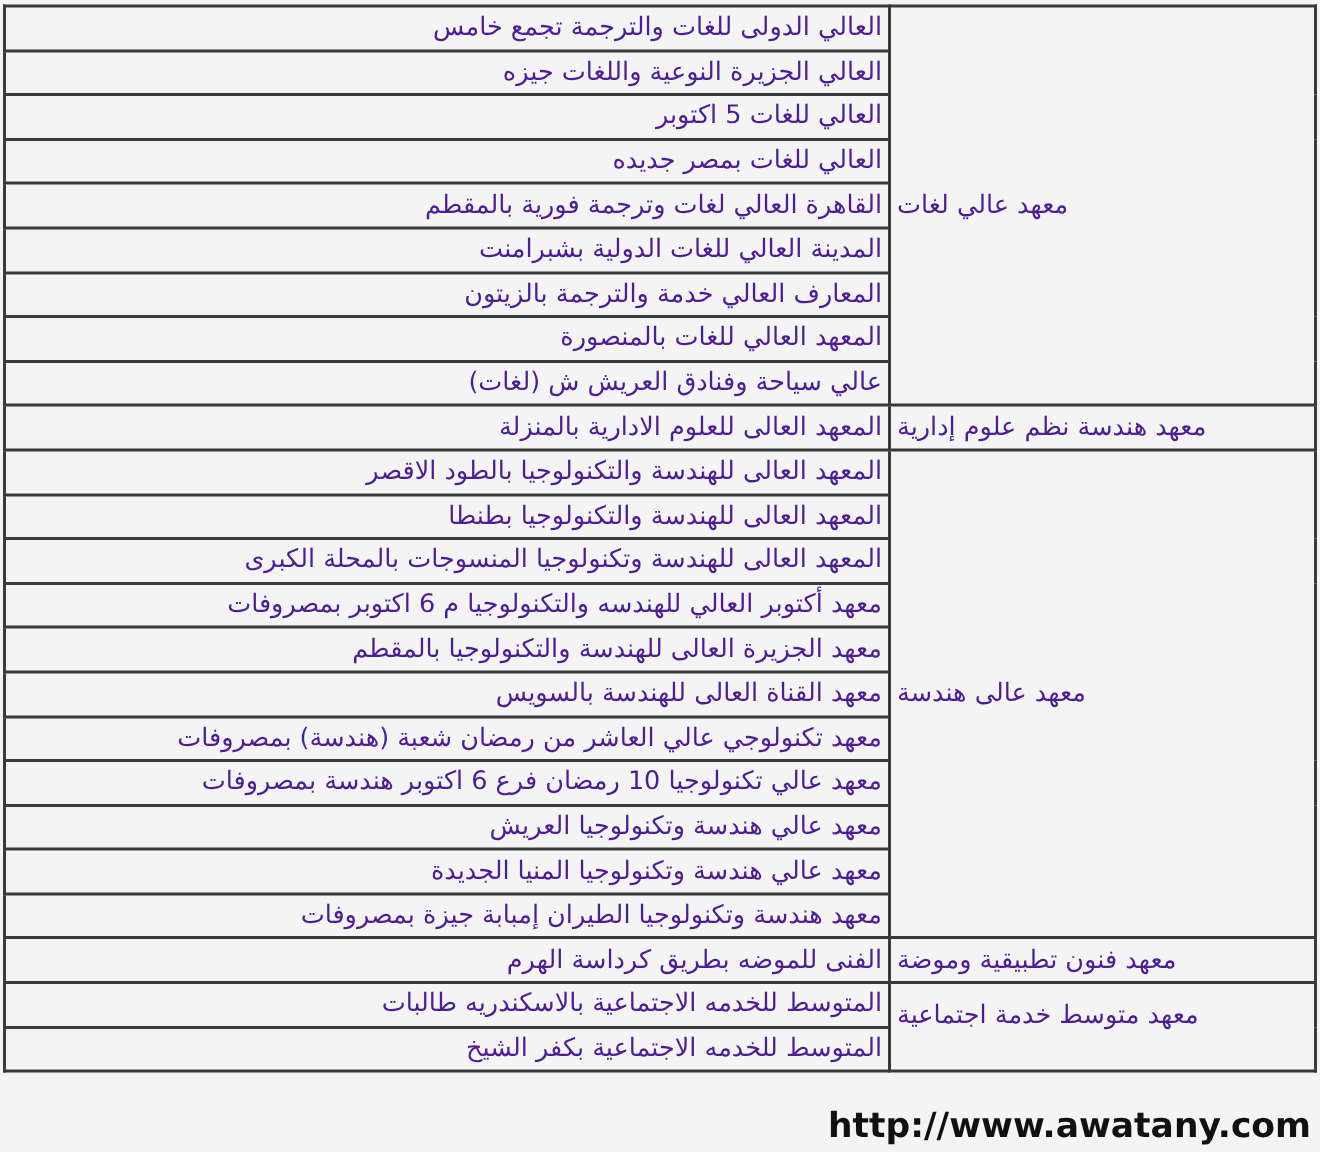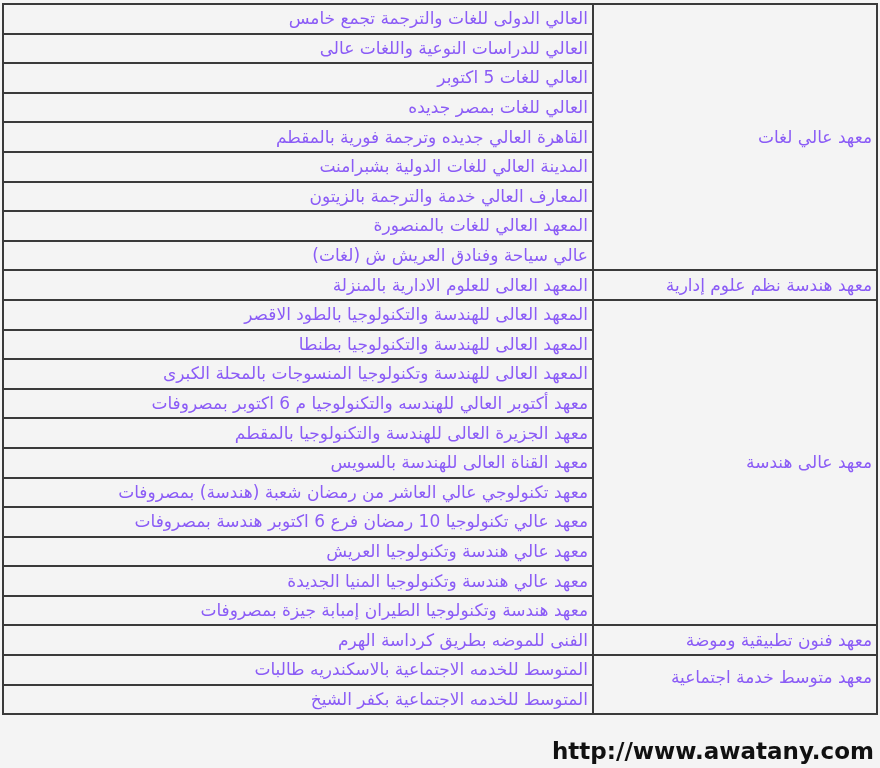--- a/index.html
+++ b/index.html
@@ -15,28 +15,28 @@
     border-collapse: collapse;
     direction: rtl;
     table-layout: fixed;
     background: #f4f4f4;
   }
   table.inst td {
     border: 2px solid #3a3a3a;
     height: 27.6px;
     padding: 0 4px 0 4px;
     font-size: 17px;
-    color: #8b5cf6;
+    color: #4c1d95;
     white-space: nowrap;
     overflow: hidden;
     line-height: 27px;
   }
   td.cat {
     width: 274px;
-    text-align: right;
+    text-align: left;
     font-size: 16px;
     border-right: 3px solid #3a3a3a;
   }
   td.name { text-align: right; }
   td.cat.social { vertical-align: middle; padding-bottom: 15px; }
   .watermark {
     position: absolute; right: 6px; bottom: 4px;
     font-family: "DejaVu Sans", sans-serif;
     font-weight: bold; font-size: 23px; color: #111;
     background: rgba(244,244,244,0.6);
@@ -46,30 +46,30 @@
 </head>
 <body>
 
 <table class="inst">
   <tbody id="tbody">
       <tr>
         <td class="cat" rowspan="9">معهد عالي لغات</td>
         <td class="name">العالي الدولى للغات والترجمة تجمع خامس</td>
       </tr>
       <tr>
-        <td class="name">العالي للدراسات النوعية واللغات عالى</td>
+        <td class="name">العالي الجزيرة النوعية واللغات جيزه</td>
       </tr>
       <tr>
         <td class="name">العالي للغات 5 اكتوبر</td>
       </tr>
       <tr>
         <td class="name">العالي للغات بمصر جديده</td>
       </tr>
       <tr>
-        <td class="name">القاهرة العالي جديده وترجمة فورية بالمقطم</td>
+        <td class="name">القاهرة العالي لغات وترجمة فورية بالمقطم</td>
       </tr>
       <tr>
         <td class="name">المدينة العالي للغات الدولية بشبرامنت</td>
       </tr>
       <tr>
         <td class="name">المعارف العالي خدمة والترجمة بالزيتون</td>
       </tr>
       <tr>
         <td class="name">المعهد العالي للغات بالمنصورة</td>
       </tr>

